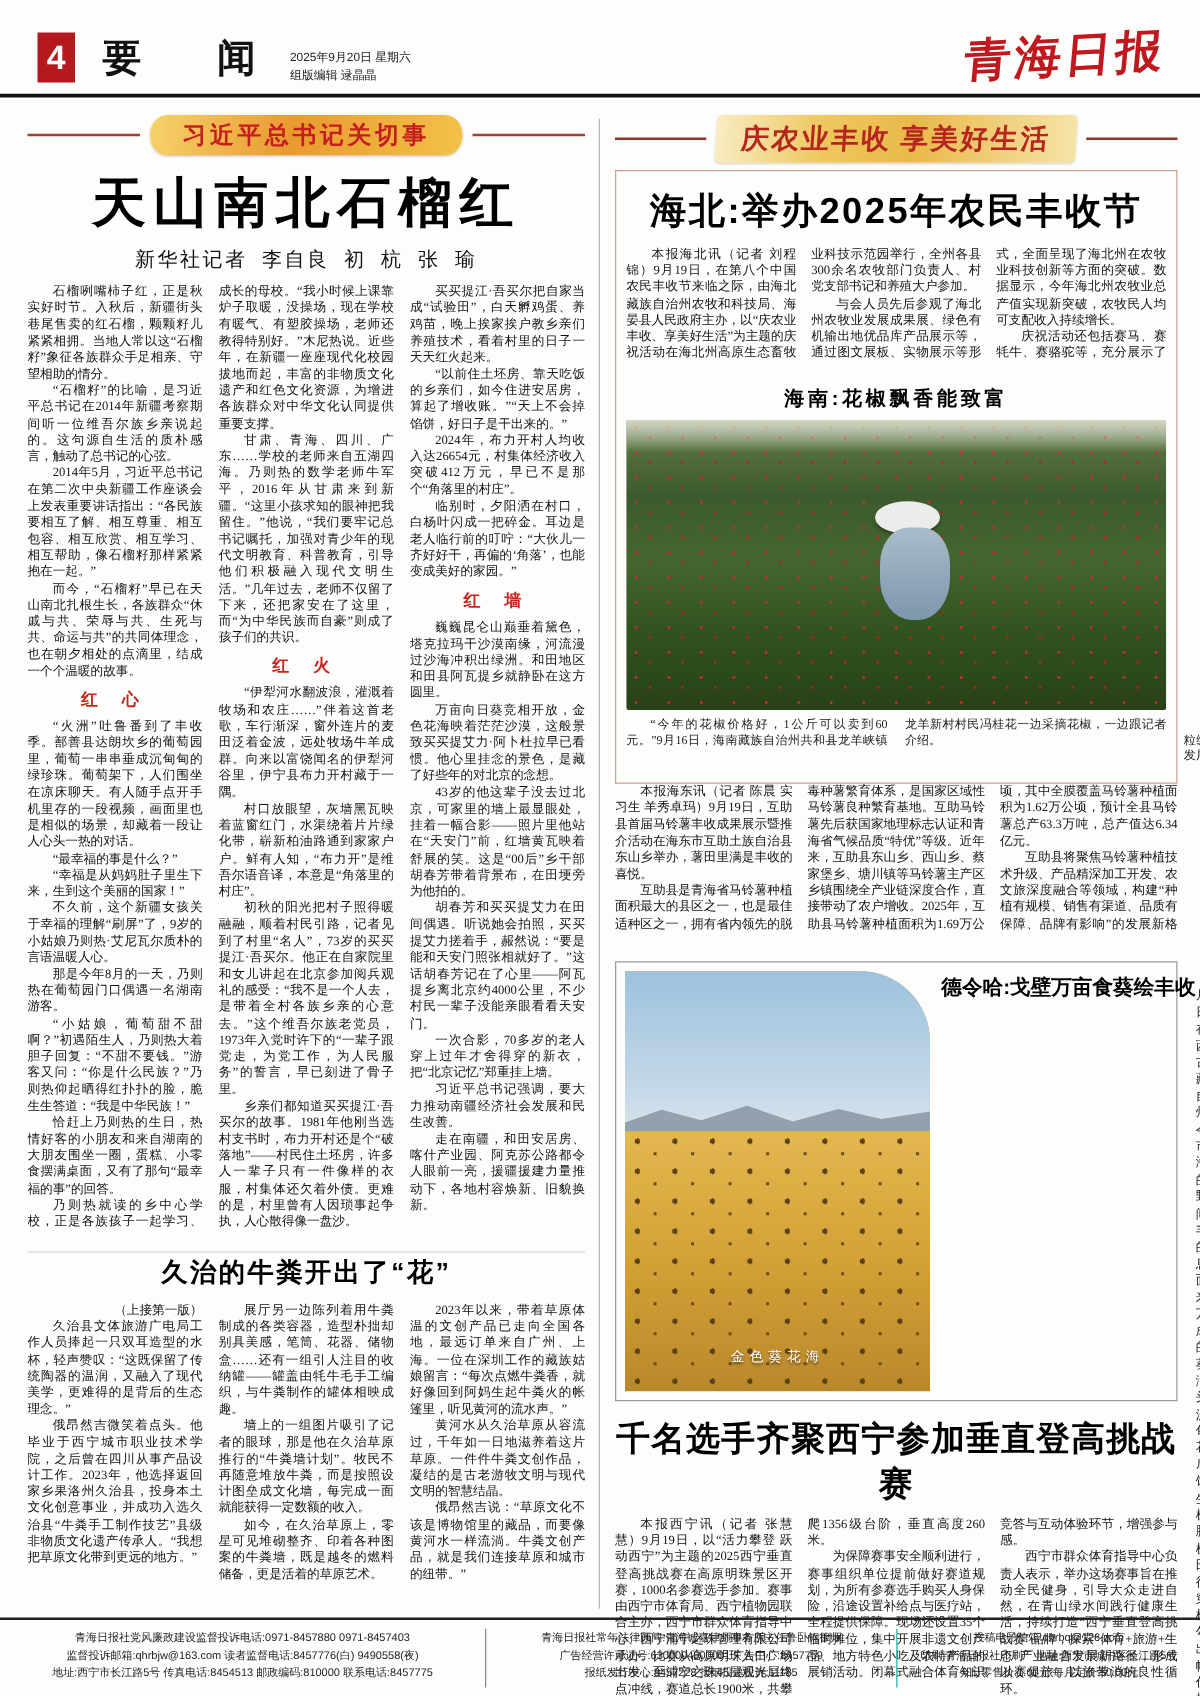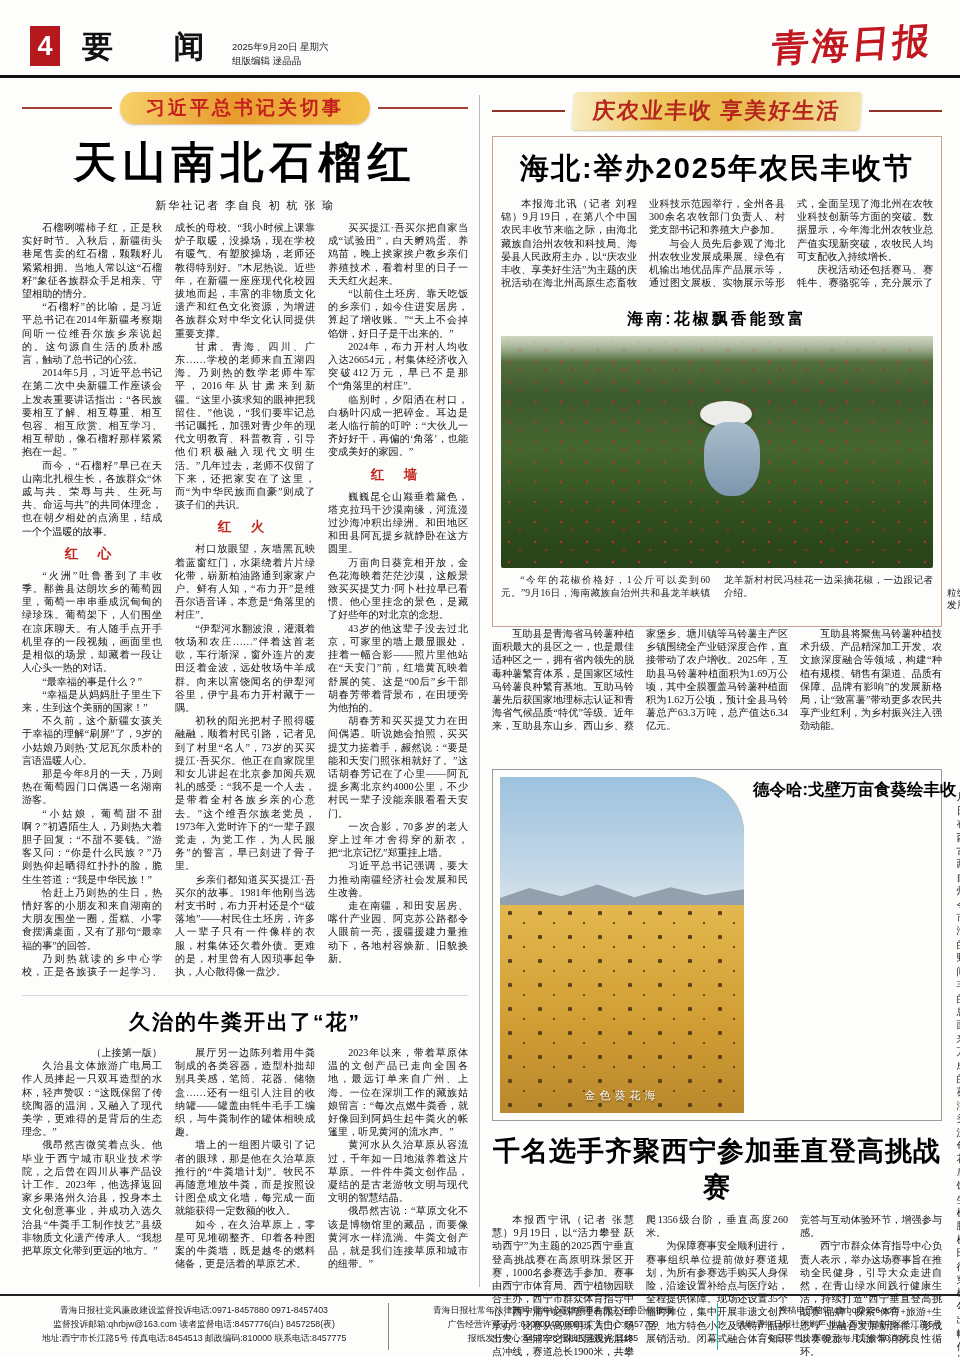--- a/index.html
+++ b/index.html
@@ -29,24 +29,24 @@
   .left-group{position:absolute;left:22px;top:88px;width:446px;}
   .banner-row{display:flex;align-items:center;margin:4px 0 2px 0;}
   .banner-row .line{flex:1;height:2px;background:#a34034;}
   .ribbon1{margin:0 8px;padding:3px 26px;border-radius:14px/50%;
            background:linear-gradient(100deg,#f6d36b,#e89b2f 45%,#f3c24a);
            color:#c41e1e;font-weight:bold;font-size:19px;letter-spacing:3px;
            font-family:"Liberation Sans",sans-serif;white-space:nowrap;
            box-shadow:0 1px 2px rgba(120,60,0,.35);}
   .lead-title{text-align:center;font-family:"Liberation Sans",sans-serif;font-weight:bold;
               font-size:43px;letter-spacing:6px;margin:10px 0 6px 0;color:#000;}
-  .byline{text-align:center;font-size:11px;letter-spacing:2px;margin-bottom:8px;color:#111;}
+  .byline{text-align:center;font-size:16px;letter-spacing:2px;margin-bottom:8px;color:#111;font-family:Liberation Mono, monospace;}
   .lead-flow{height:758px;column-count:3;column-gap:13px;}
   
-  .jiuzhi{margin-top:16px;border-top:1px solid #d8d8d8;padding-top:10px;}
+  .jiuzhi{margin-top:16px;border-top:1px solid #d8d8d8;}
   .jiuzhi-title{text-align:center;font-family:"Liberation Sans",sans-serif;font-weight:bold;
                 font-size:21px;letter-spacing:2px;margin:2px 0 10px 0;color:#000;}
   .jiuzhi-flow{height:272px;column-count:3;column-gap:13px;}
   
   .vdiv{position:absolute;left:479px;top:95px;width:1px;height:1192px;background:#b9b9b9;}
   
   .right-group{position:absolute;left:492px;top:88px;width:450px;}
   .ribbon2{margin:0 8px;padding:4px 20px;position:relative;
            background:linear-gradient(90deg,#f8ecc2,#edc75d 30%,#e9b94a 55%,#f5e3a8);
            color:#b5261e;font-weight:bold;font-size:22px;letter-spacing:2px;
@@ -85,21 +85,21 @@
   .photo2 .sky2{position:absolute;left:0;top:0;width:100%;height:37%;
       background:linear-gradient(180deg,#9dc2de 0%,#c6d9e8 80%,#d8e2e8 100%);}
   .photo2 .mts{position:absolute;left:0;top:30%;width:100%;height:10%;background:#93a0ad;
       clip-path:polygon(0 60%,12% 30%,25% 55%,40% 20%,55% 58%,70% 28%,84% 52%,100% 34%,100% 100%,0 100%);}
   .photo2 .field{position:absolute;left:0;top:38%;width:100%;height:62%;
       background:
         radial-gradient(circle 3px at 10px 8px,#5a4016 70%,transparent 72%),
         radial-gradient(circle 2px at 24px 18px,#6b4a1e 70%,transparent 72%),
         linear-gradient(180deg,#e3b84e,#cf9c33 60%,#b9882c);
       background-size:30px 24px,30px 24px,100% 100%;}
-  .photo2 .label{position:absolute;left:50%;transform:translateX(-50%);bottom:10px;color:#fff;
+  .photo2 .label{position:absolute;left:50%;transform:translateX(-50%);bottom:20px;color:#fff;
       font-size:11px;letter-spacing:4px;text-shadow:0 1px 2px rgba(0,0,0,.6);
       font-family:"Liberation Sans",sans-serif;}
   .dlh-right{flex:1;padding-left:9px;display:flex;flex-direction:row;}
   .dlh-title{font-family:"Liberation Sans",sans-serif;font-weight:bold;font-size:16.5px;
              margin:2px 0 6px 0;color:#000;white-space:nowrap;}
   .dlh-body{font-size:10.1px;line-height:13.4px;text-align:justify;text-indent:2em;margin:0;}
   .dlh-credit{font-size:10.1px;line-height:13.4px;text-align:right;margin:2px 0 4px 0;}
   .dlh-cap{font-size:9.6px;line-height:12px;margin:0 0 4px 0;color:#222;}
   .photo3{position:relative;flex:1;overflow:hidden;border-radius:2px;
       background:linear-gradient(160deg,#cdd39c 0%,#a8b36e 45%,#7e9150 100%);}
@@ -159,22 +159,22 @@
         <p class="para">“火洲”吐鲁番到了丰收季。鄯善县达朗坎乡的葡萄园里，葡萄一串串垂成沉甸甸的绿珍珠。葡萄架下，人们围坐在凉床聊天。有人随手点开手机里存的一段视频，画面里也是相似的场景，却藏着一段让人心头一热的对话。</p>
         <p class="para">“最幸福的事是什么？”</p>
         <p class="para">“幸福是从妈妈肚子里生下来，生到这个美丽的国家！”</p>
         <p class="para">不久前，这个新疆女孩关于幸福的理解“刷屏”了，9岁的小姑娘乃则热·艾尼瓦尔质朴的言语温暖人心。</p>
         <p class="para">那是今年8月的一天，乃则热在葡萄园门口偶遇一名湖南游客。</p>
         <p class="para">“小姑娘，葡萄甜不甜啊？”初遇陌生人，乃则热大着胆子回复：“不甜不要钱。”游客又问：“你是什么民族？”乃则热仰起晒得红扑扑的脸，脆生生答道：“我是中华民族！”</p>
         <p class="para">恰赶上乃则热的生日，热情好客的小朋友和来自湖南的大朋友围坐一圈，蛋糕、小零食摆满桌面，又有了那句“最幸福的事”的回答。</p>
         <p class="para">乃则热就读的乡中心学校，正是各族孩子一起学习、成长的母校。“我小时候上课靠炉子取暖，没操场，现在学校有暖气、有塑胶操场，老师还教得特别好。”木尼热说。近些年，在新疆一座座现代化校园拔地而起，丰富的非物质文化遗产和红色文化资源，为增进各族群众对中华文化认同提供重要支撑。</p>
         <p class="para">甘肃、青海、四川、广东……学校的老师来自五湖四海。乃则热的数学老师牛军平，2016年从甘肃来到新疆。“这里小孩求知的眼神把我留住。”他说，“我们要牢记总书记嘱托，加强对青少年的现代文明教育、科普教育，引导他们积极融入现代文明生活。”几年过去，老师不仅留了下来，还把家安在了这里，而“为中华民族而自豪”则成了孩子们的共识。</p>
         <p class="sec-h">红 火</p>
+        <p class="para">“伊犁河水翻波浪，灌溉着牧场和农庄……”伴着这首老歌，车行渐深，窗外连片的麦田泛着金波，远处牧场牛羊成群。向来以富饶闻名的伊犁河谷里，伊宁县布力开村藏于一隅。</p>
         <p class="para">村口放眼望，灰墙黑瓦映着蓝窗红门，水渠绕着片片绿化带，崭新柏油路通到家家户户。鲜有人知，“布力开”是维吾尔语音译，本意是“角落里的村庄”。</p>
-        <p class="para">“伊犁河水翻波浪，灌溉着牧场和农庄……”伴着这首老歌，车行渐深，窗外连片的麦田泛着金波，远处牧场牛羊成群。向来以富饶闻名的伊犁河谷里，伊宁县布力开村藏于一隅。</p>
         <p class="para">初秋的阳光把村子照得暖融融，顺着村民引路，记者见到了村里“名人”，73岁的买买提江·吾买尔。他正在自家院里和女儿讲起在北京参加阅兵观礼的感受：“我不是一个人去，是带着全村各族乡亲的心意去。”这个维吾尔族老党员，1973年入党时许下的“一辈子跟党走，为党工作，为人民服务”的誓言，早已刻进了骨子里。</p>
         <p class="para">乡亲们都知道买买提江·吾买尔的故事。1981年他刚当选村支书时，布力开村还是个“破落地”——村民住土坯房，许多人一辈子只有一件像样的衣服，村集体还欠着外债。更难的是，村里曾有人因琐事起争执，人心散得像一盘沙。</p>
         <p class="para">买买提江·吾买尔把自家当成“试验田”，白天孵鸡蛋、养鸡苗，晚上挨家挨户教乡亲们养殖技术，看着村里的日子一天天红火起来。</p>
         <p class="para">“以前住土坯房、靠天吃饭的乡亲们，如今住进安居房，算起了增收账。”“天上不会掉馅饼，好日子是干出来的。”</p>
         <p class="para">2024年，布力开村人均收入达26654元，村集体经济收入突破412万元，早已不是那个“角落里的村庄”。</p>
         <p class="para">临别时，夕阳洒在村口，白杨叶闪成一把碎金。耳边是老人临行前的叮咛：“大伙儿一齐好好干，再偏的‘角落’，也能变成美好的家园。”</p>
         <p class="sec-h">红 墙</p>
         <p class="para">巍巍昆仑山巅垂着黛色，塔克拉玛干沙漠南缘，河流漫过沙海冲积出绿洲。和田地区和田县阿瓦提乡就静卧在这方圆里。</p>
         <p class="para">万亩向日葵竞相开放，金色花海映着茫茫沙漠，这般景致买买提艾力·阿卜杜拉早已看惯。他心里挂念的景色，是藏了好些年的对北京的念想。</p>
         <p class="para">43岁的他这辈子没去过北京，可家里的墙上最显眼处，挂着一幅合影——照片里他站在“天安门”前，红墙黄瓦映着舒展的笑。这是“00后”乡干部胡春芳带着背景布，在田埂旁为他拍的。</p>
@@ -223,20 +223,21 @@
         <div class="p1-hat"></div>
         <div class="p1-body"></div>
       </div>
       <div class="cap2">
         <p>“今年的花椒价格好，1公斤可以卖到60元。”9月16日，海南藏族自治州共和县龙羊峡镇龙羊新村村民冯桂花一边采摘花椒，一边跟记者介绍。</p>
         <p><span>在花椒采摘园，绿叶间，一颗颗红色的花椒粒缀满枝头，香味扑鼻。近年来，龙羊新村大力发展露天经济作物，县和县农牧部门定期为村民开展种植技术培训，积极鼓励引导村民扩大种植规模，致富增收成效可观。图为村民正在采摘花椒。</span>　</p>
       </div>
     </div>
 
     <div class="flow huzhu-flow">
+        <p class="para">本报海东讯（记者 陈晨 实习生 羊秀卓玛）9月19日，互助县首届马铃薯丰收成果展示暨推介活动在海东市互助土族自治县东山乡举办，薯田里满是丰收的喜悦。</p>
         <p class="para">互助县是青海省马铃薯种植面积最大的县区之一，也是最佳适种区之一，拥有省内领先的脱毒种薯繁育体系，是国家区域性马铃薯良种繁育基地。互助马铃薯先后获国家地理标志认证和青海省气候品质“特优”等级。近年来，互助县东山乡、西山乡、蔡家堡乡、塘川镇等马铃薯主产区乡镇围绕全产业链深度合作，直接带动了农户增收。2025年，互助县马铃薯种植面积为1.69万公顷，其中全膜覆盖马铃薯种植面积为1.62万公顷，预计全县马铃薯总产63.3万吨，总产值达6.34亿元。</p>
         <p class="para">互助县将聚焦马铃薯种植技术升级、产品精深加工开发、农文旅深度融合等领域，构建“种植有规模、销售有渠道、品质有保障、品牌有影响”的发展新格局，让“致富薯”带动更多农民共享产业红利，为乡村振兴注入强劲动能。</p>
       </div>
 
     <div class="dlh-box">
       <div class="photo2">
         <div class="sky2"></div>
         <div class="mts"></div>
         <div class="field"></div>
         <div class="label">金色葵花海</div>
@@ -259,21 +260,21 @@
     <div class="flow xining-flow">
         <p class="para">本报西宁讯（记者 张慧慧）9月19日，以“活力攀登 跃动西宁”为主题的2025西宁垂直登高挑战赛在高原明珠景区开赛，1000名参赛选手参加。赛事由西宁市体育局、西宁植物园联合主办，西宁市群众体育指导中心、西宁浦宁之珠管理有限公司承办。比赛从高原明珠入口广场出发，至浦宁之珠45层观光层终点冲线，赛道总长1900米，共攀爬1356级台阶，垂直高度260米。</p>
         <p class="para">为保障赛事安全顺利进行，赛事组织单位提前做好赛道规划，为所有参赛选手购买人身保险，沿途设置补给点与医疗站，全程提供保障。现场还设置35个临时摊位，集中开展非遗文创产品、地方特色小吃及农特产品的展销活动。闭幕式融合体育知识竞答与互动体验环节，增强参与感。</p>
         <p class="para">西宁市群众体育指导中心负责人表示，举办这场赛事旨在推动全民健身，引导大众走进自然，在青山绿水间践行健康生活，持续打造“西宁垂直登高挑战赛”品牌，探索“体育+旅游+生态”产业融合发展新路径，形成以赛促旅、以旅带消的良性循环。</p>
       </div>
   </div>
 
   <div class="footer">
     <div class="fcol c1">
       <div>青海日报社党风廉政建设监督投诉电话:0971-8457880  0971-8457403</div>
-      <div>监督投诉邮箱:qhrbjw@163.com   读者监督电话:8457776(白)  8457258(夜)</div>
+      <div>监督投诉邮箱:qhrbjw@163.com   读者监督电话:8457776(白)  9490558(夜)</div>
       <div>地址:西宁市长江路5号  传真电话:8454513  邮政编码:810000  联系电话:8457775</div>
     </div>
     <div class="fcol c2">
       <div>青海日报社常年法律顾问:青海诚嘉律师事务所主任鲁卧钢律师</div>
       <div>广告经营许可证号:6300004000001  广告中心:8457759</div>
       <div>报纸发行中心:8457228     报纸投递投诉:11185</div>
     </div>
     <div class="fcol c3">
       <div>投稿电子信箱:qhrbq@126.com</div>
       <div>印刷:青海日报社印刷厂  地址:西宁市城中区长江路5号</div>

